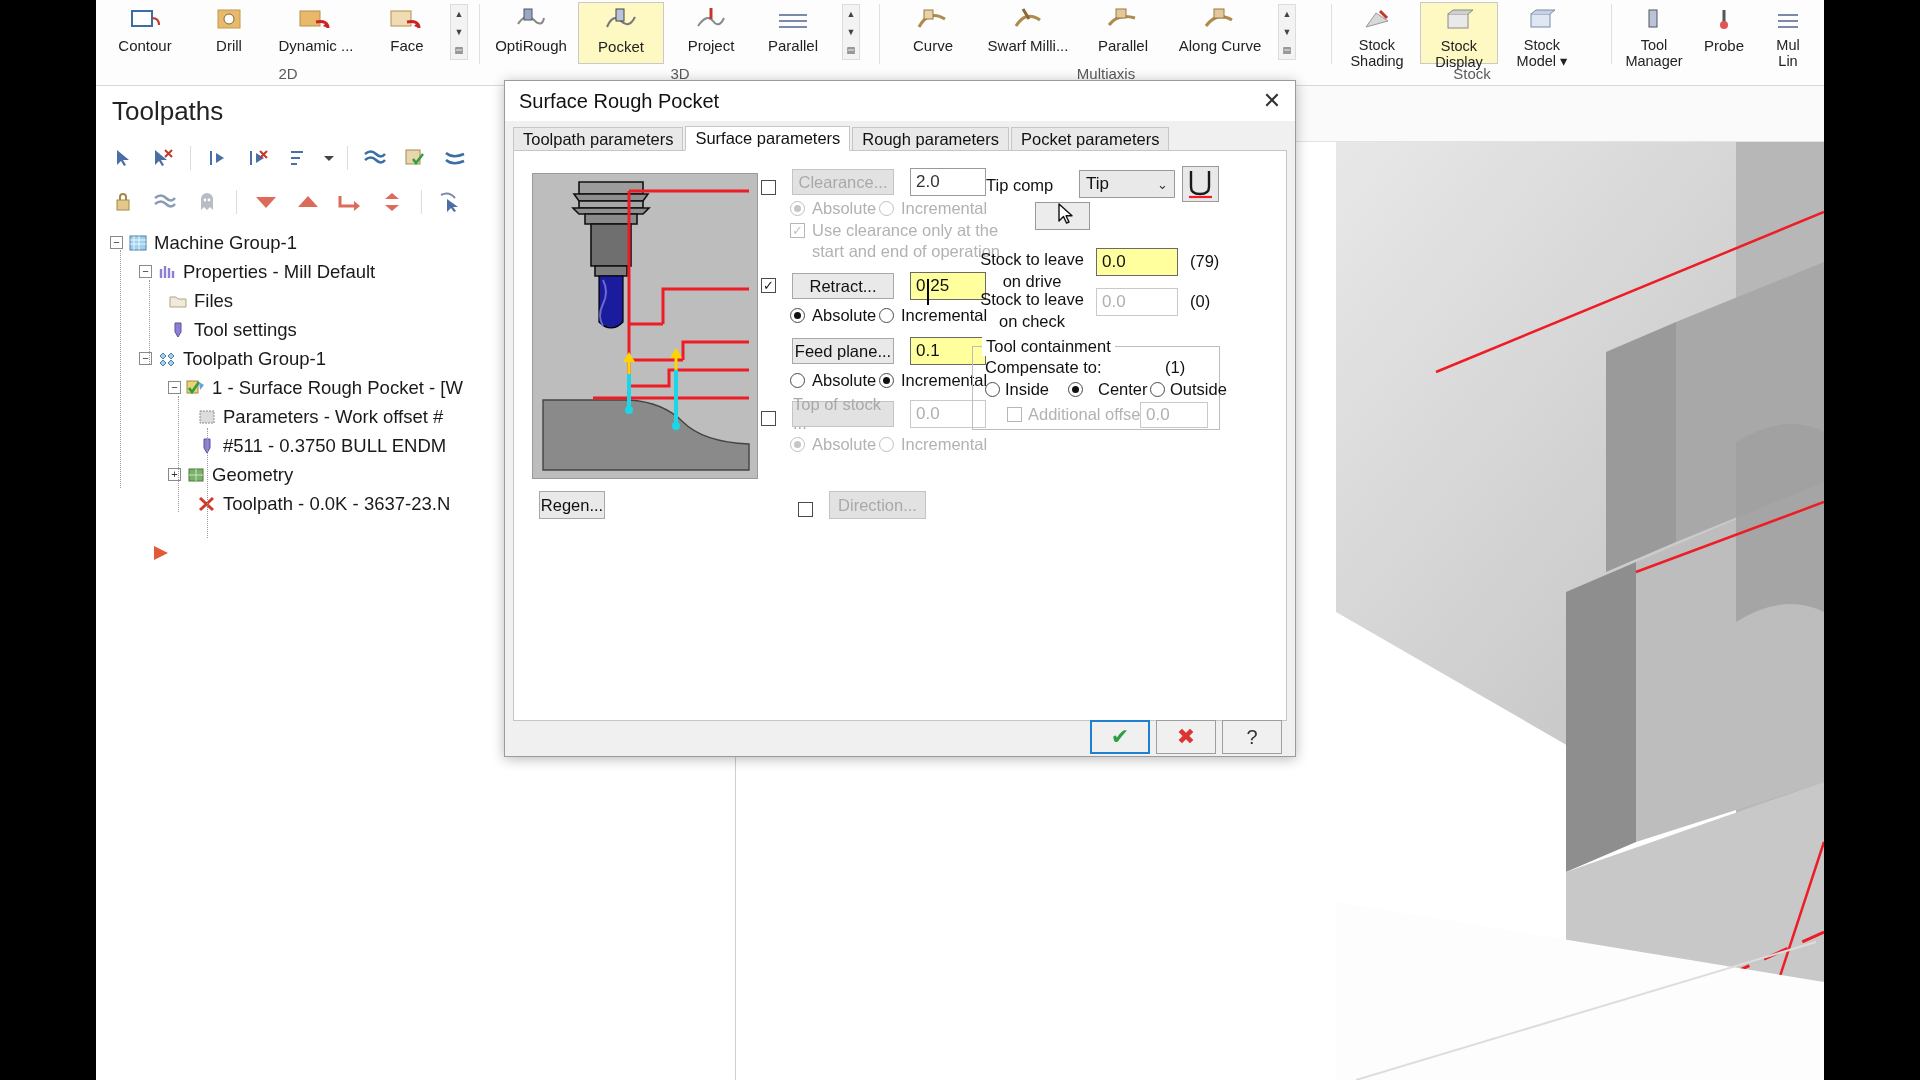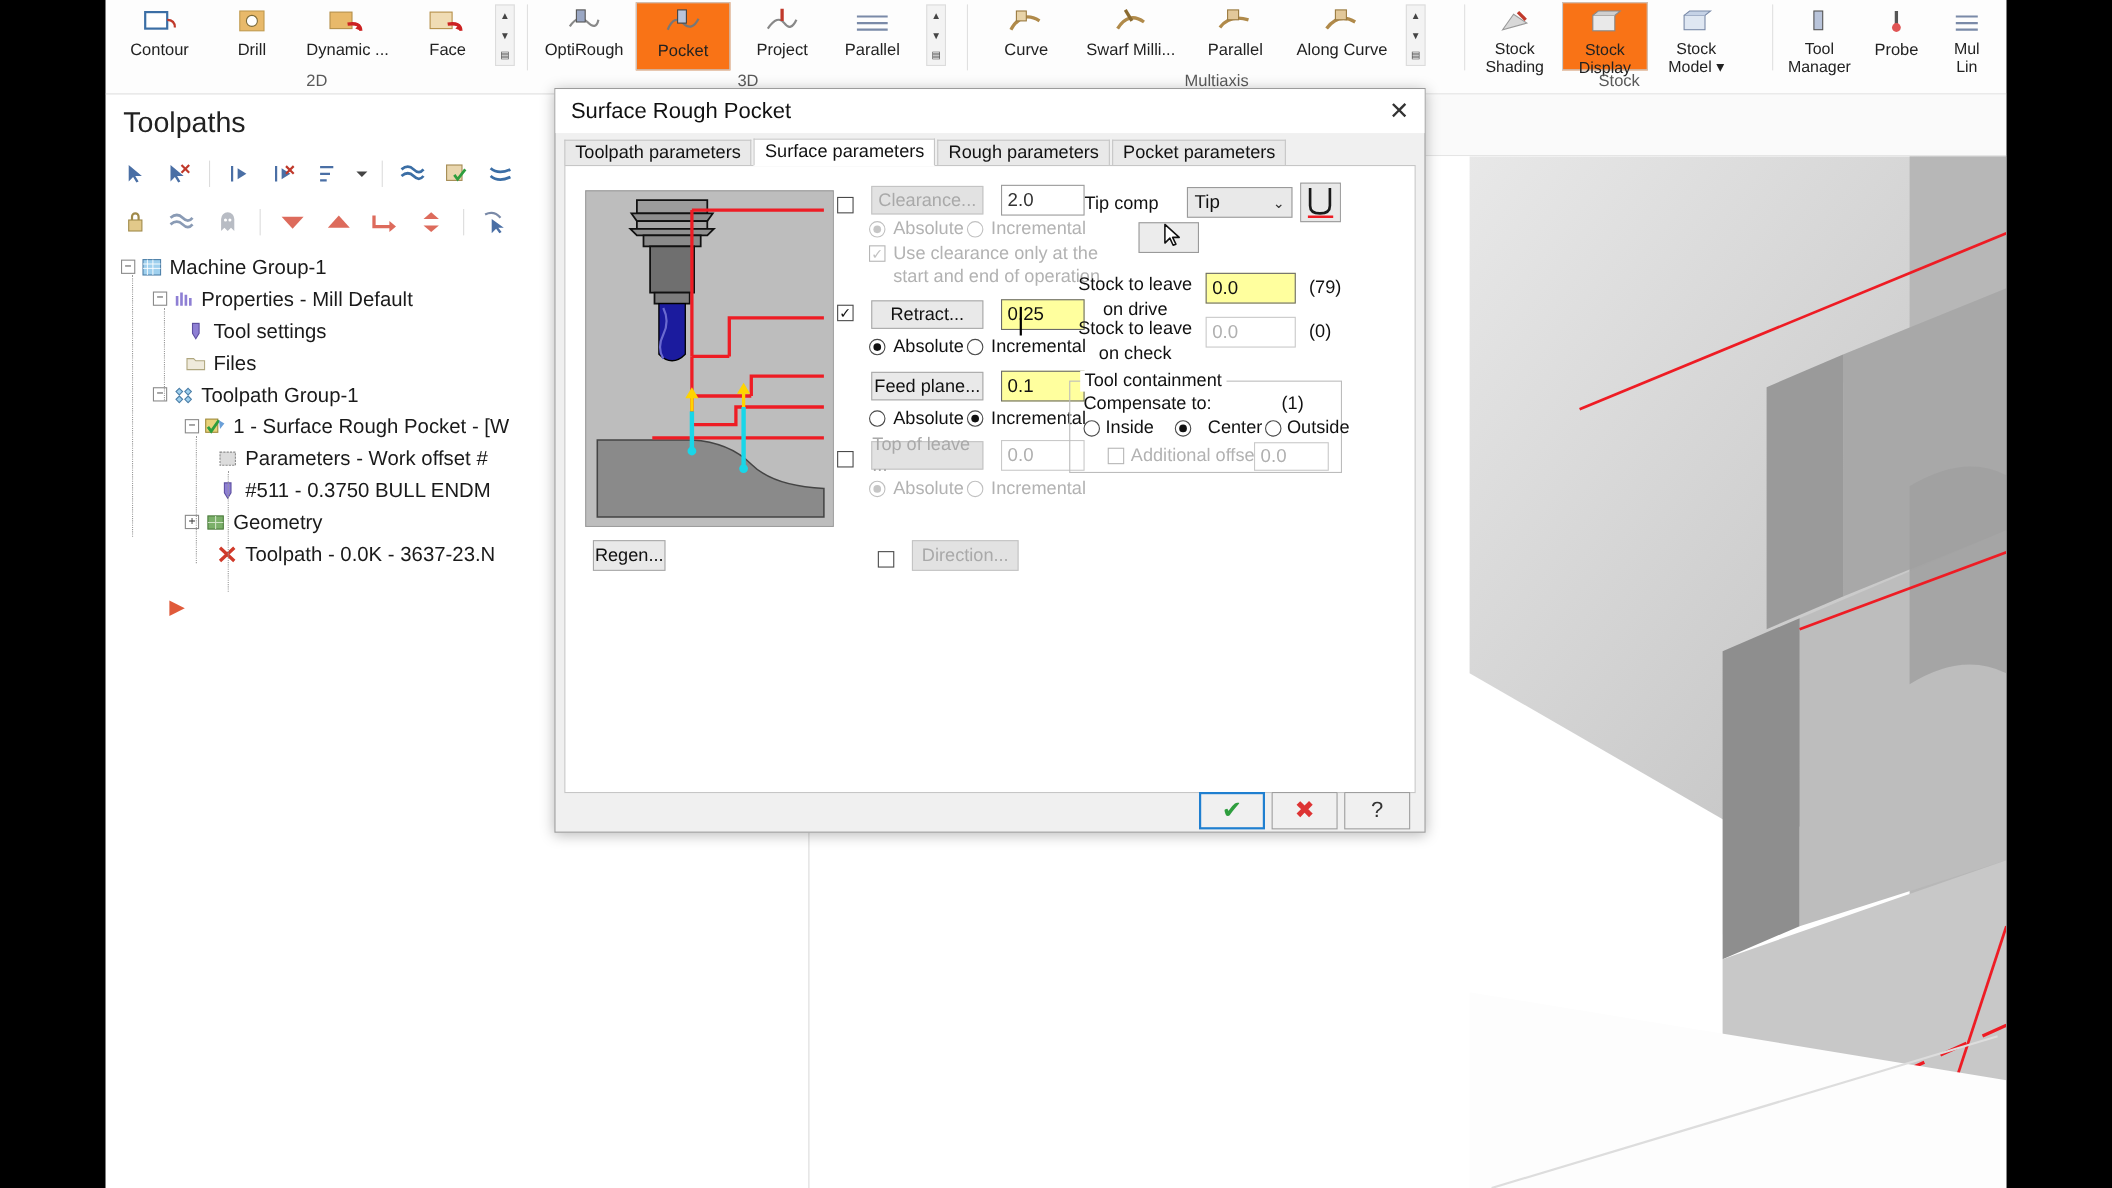--- a/index.html
+++ b/index.html
@@ -24,21 +24,21 @@
   .rgroup { position:absolute; top:0; height:86px; }
   .rgroup .sep { position:absolute; right:0; top:4px; bottom:22px; width:1px; background:#e0e0e0; }
   .rgroup .gtitle {
     position:absolute; bottom:4px; left:0; right:0; text-align:center;
     font-size:15px; color:#5a5a5a;
   }
   .rbtn {
     position:absolute; top:2px; width:86px; height:62px;
     text-align:center; cursor:default;
   }
-  .rbtn.sel { background:#f97316; border:1px solid #c9c9c9; }
+  .rbtn.sel { background:#fef9c3; border:1px solid #c9c9c9; }
   .rbtn .ico { height:32px; margin:2px auto 1px; display:flex; align-items:center; justify-content:center; }
   .rbtn .lbl { font-size:15px; color:#222; line-height:17px; }
   .rbtn .lbl.two { line-height:16px; font-size:14.5px; }
   .scroller { position:absolute; top:4px; width:18px; height:56px; background:#f3f3f3; border:1px solid #dcdcdc; }
   .scroller div { font-size:9px; text-align:center; color:#444; line-height:18px; }
 
   
   .tp-panel {
     position:absolute; left:0; top:86px; width:640px; height:994px;
     background:#fff; border-right:1px solid #cfcfcf;
@@ -480,33 +480,33 @@
           <svg width="18" height="16">
               <path d="M3 14 v-9 M7 14 v-12 M11 14 v-10 M15 14 v-7" stroke="#8e7fd4" stroke-width="2.4"></path>
             </svg>
         </div>
         <span>Properties - Mill Default</span>
       </div>
 
       <div class="tnode" style="padding-left:58px;">
         <div class="tico">
           <svg width="18" height="16">
-              <path d="M6 1 h6 v9 l-3 5 l-3 -5z" fill="#8e7fd4" stroke="#5d4fa0"></path>
-            </svg>
-        </div>
-        <span>Tool settings</span>
+              <path d="M1 4 h6 l2 2 h8 v8 h-16z" fill="#efeadb" stroke="#b0a77f"></path>
+            </svg>
+        </div>
+        <span>Files</span>
       </div>
 
       <div class="tnode" style="padding-left:58px;">
         <div class="tico">
           <svg width="18" height="16">
-              <path d="M1 4 h6 l2 2 h8 v8 h-16z" fill="#efeadb" stroke="#b0a77f"></path>
-            </svg>
-        </div>
-        <span>Files</span>
+              <path d="M6 1 h6 v9 l-3 5 l-3 -5z" fill="#8e7fd4" stroke="#5d4fa0"></path>
+            </svg>
+        </div>
+        <span>Tool settings</span>
       </div>
 
 
       <div class="tnode" style="padding-left:29px;">
         <div class="exp">−</div>
         <div class="tico">
           <svg width="18" height="16">
               <path d="M5 2 l3 3 l-3 3 l-3 -3z" fill="#9fd0ee" stroke="#4c7fa8"></path>
               <path d="M13 2 l3 3 l-3 3 l-3 -3z" fill="#9fd0ee" stroke="#4c7fa8"></path>
               <path d="M5 9 l3 3 l-3 3 l-3 -3z" fill="#9fd0ee" stroke="#4c7fa8"></path>
@@ -802,21 +802,21 @@
             <div class="dot"></div>
           </div>
         <span class="lbl">Incremental</span>
       </div>
 
       <div class="abs" style="left:247px;top:253px;">
         <div class="cbx">
             <span class="chk"></span>
           </div>
       </div>
-      <div class="btn dis abs" style="left:278px;top:250px;width:102px;">Top of leave ...</div>
+      <div class="btn dis abs" style="left:278px;top:250px;width:102px;">Top of stock ...</div>
       <div class="txt dis abs" style="left:396px;top:249px;width:76px;">0.0</div>
 
       <div class="abs" style="left:276px;top:284px;display:flex;align-items:center;gap:7px;">
         <div class="rdo dis">
             <div class="dot"></div>
           </div>
         <span class="lbl dis">Absolute</span>
       </div>
       <div class="abs" style="left:365px;top:284px;display:flex;align-items:center;gap:7px;">
         <div class="rdo dis"></div>

